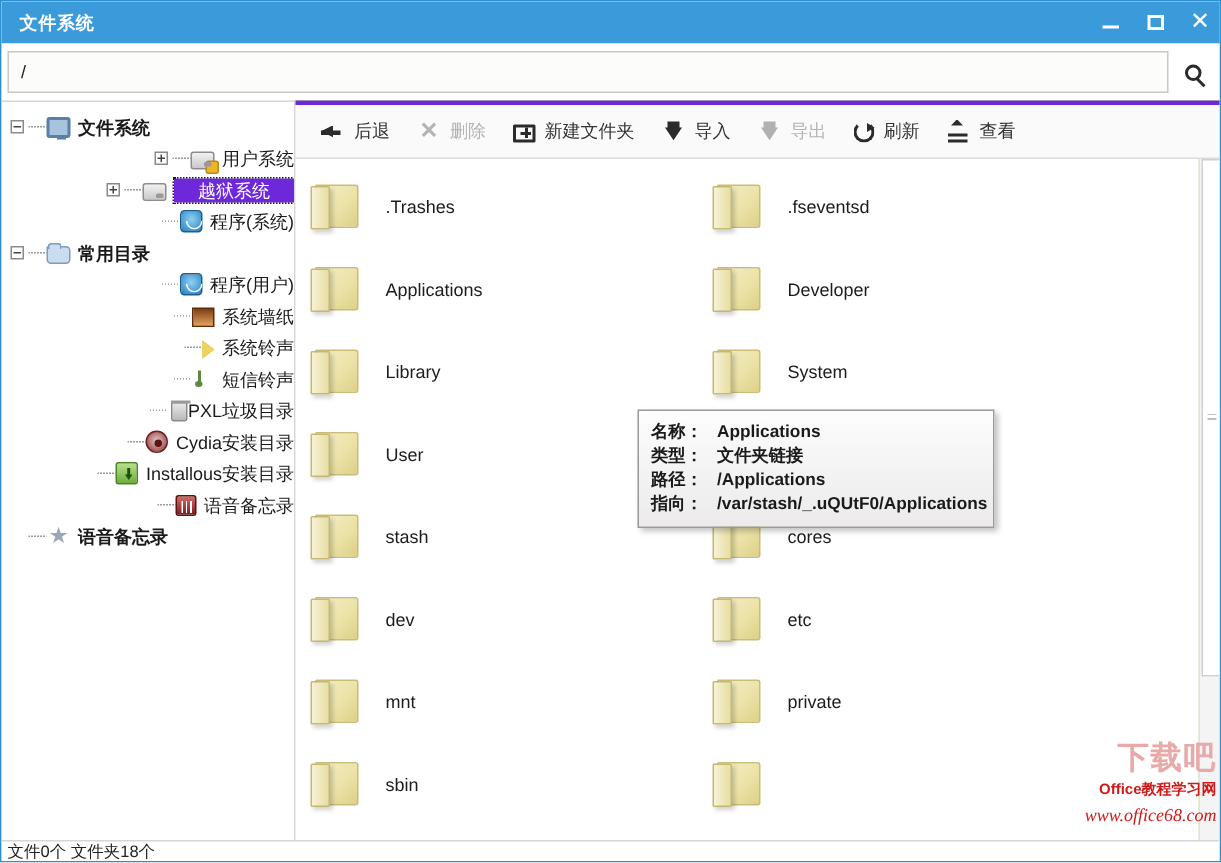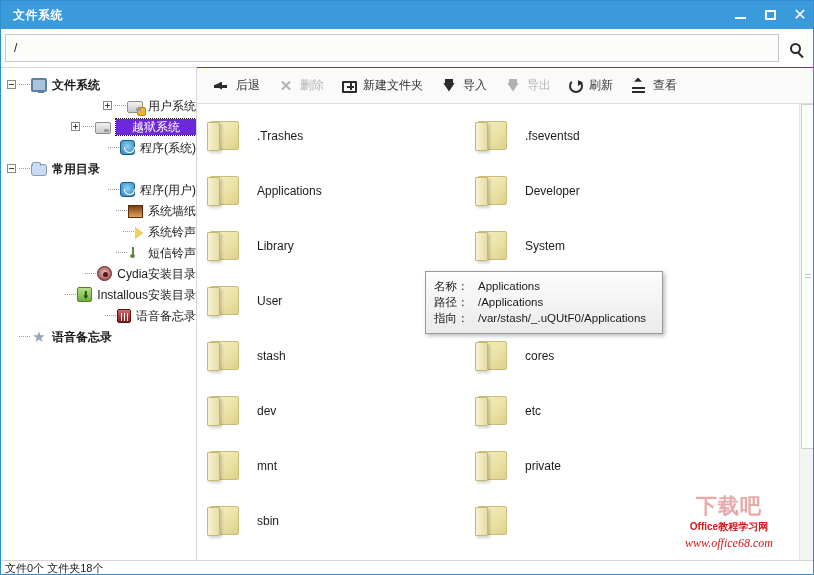--- a/index.html
+++ b/index.html
@@ -86,21 +86,21 @@
     background: #ffffff;
     border-right: 1px solid #d6d6d6;
     border-top: 1px solid #d6d6d6;
     padding-top: 6px;
     overflow: hidden;
     position: relative;
   }
   .rightpane {
     flex: 1; height: 495px;
     position: relative;
-    border-top: 1px solid #6d28d9;
+    border-top: 3px solid #6d28d9;
     background: #bef264;
   }
 
   
   .tree { font-size: 12px; color: #1a1a1a; }
   .tree-row {
     display: flex; align-items: center;
     height: 21px; padding-left: 4px;
     white-space: nowrap;
     position: relative;
@@ -267,42 +267,42 @@
     position: absolute;
     left: 228px; top: 203px;
     width: 238px;
     background: linear-gradient(#fdfdfd,#eceaea);
     border: 1px solid #9a9a9a;
     box-shadow: 2px 2px 4px rgba(0,0,0,.25);
     padding: 6px 8px 7px 8px;
     font-size: 11.5px; color: #1a1a1a;
     z-index: 40;
   }
-  .tt-row { display:flex; line-height:16px; white-space:nowrap; }
+  .tt-row { display:flex; line-height:16px; white-space:nowrap;font-weight:bold; }
   .tt-key { width: 44px; flex:none; }
   .tt-val { }
 
   
   .statusbar {
     position:absolute; left:0; bottom:0;
     width:814px; height:14px;
     background:#ffffff;
     border-top:1px solid #d6d6d6;
     font-size:11px; color:#222;
     padding-left:4px; line-height:14px;
     white-space:nowrap;
     overflow:hidden;
   }
 
   
   .watermark {
-    position:absolute; right: 14px; bottom: 14px;
+    position:absolute; right: 2px; bottom: 14px;
     width: 140px; height: 66px;
     z-index: 30; pointer-events:none;
-    text-align:center;
+    text-align:right;
   }
   .wm-top {
     font-size: 21px; font-weight: bold; color: #e8a9a9;
     letter-spacing: 1px; line-height: 24px;
     -webkit-text-stroke: 0;
   }
   .wm-mid {
     font-size: 10px; font-weight: bold; color: #d01a1a;
     line-height: 18px;
   }
@@ -397,20 +397,26 @@
             <span class="tw"></span>
             <span class="dots"></span>
             <span class="ic ic-bell"></span>
             <span class="lbl">系统铃声</span>
           </div>
           <div class="tree-row indent1">
             <span class="tw"></span>
             <span class="dots"></span>
             <span class="ic ic-note"></span>
             <span class="lbl">短信铃声</span>
+          </div>
+          <div class="tree-row indent1">
+            <span class="tw"></span>
+            <span class="dots"></span>
+            <span class="ic ic-trash"></span>
+            <span class="lbl">PXL垃圾目录</span>
           </div>
           <div class="tree-row indent1">
             <span class="tw"></span>
             <span class="dots"></span>
             <span class="ic ic-cydia"></span>
             <span class="lbl">Cydia安装目录</span>
           </div>
           <div class="tree-row indent1">
             <span class="tw"></span>
             <span class="dots"></span>
@@ -590,20 +596,24 @@
       <div class="vscroll">
         <div class="vthumb"></div>
       </div>
 
       <div class="tooltip" id="tooltip">
           <div class="tt-row">
             <span class="tt-key">名称：</span>
             <span class="tt-val">Applications</span>
           </div>
           <div class="tt-row">
+            <span class="tt-key">类型：</span>
+            <span class="tt-val">文件夹链接</span>
+          </div>
+          <div class="tt-row">
             <span class="tt-key">路径：</span>
             <span class="tt-val">/Applications</span>
           </div>
           <div class="tt-row">
             <span class="tt-key">指向：</span>
             <span class="tt-val">/var/stash/_.uQUtF0/Applications</span>
           </div>
         </div>
     </div>
   </div>

